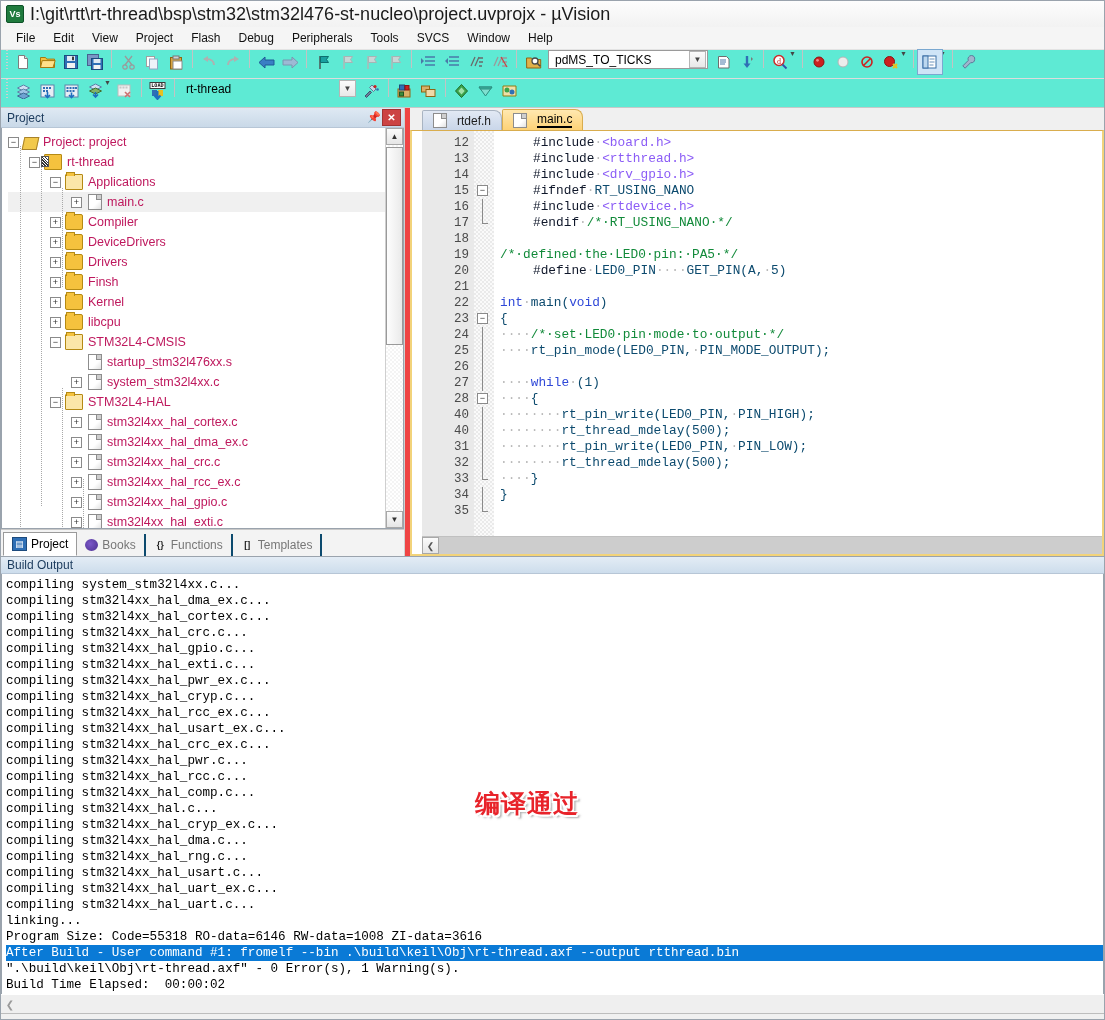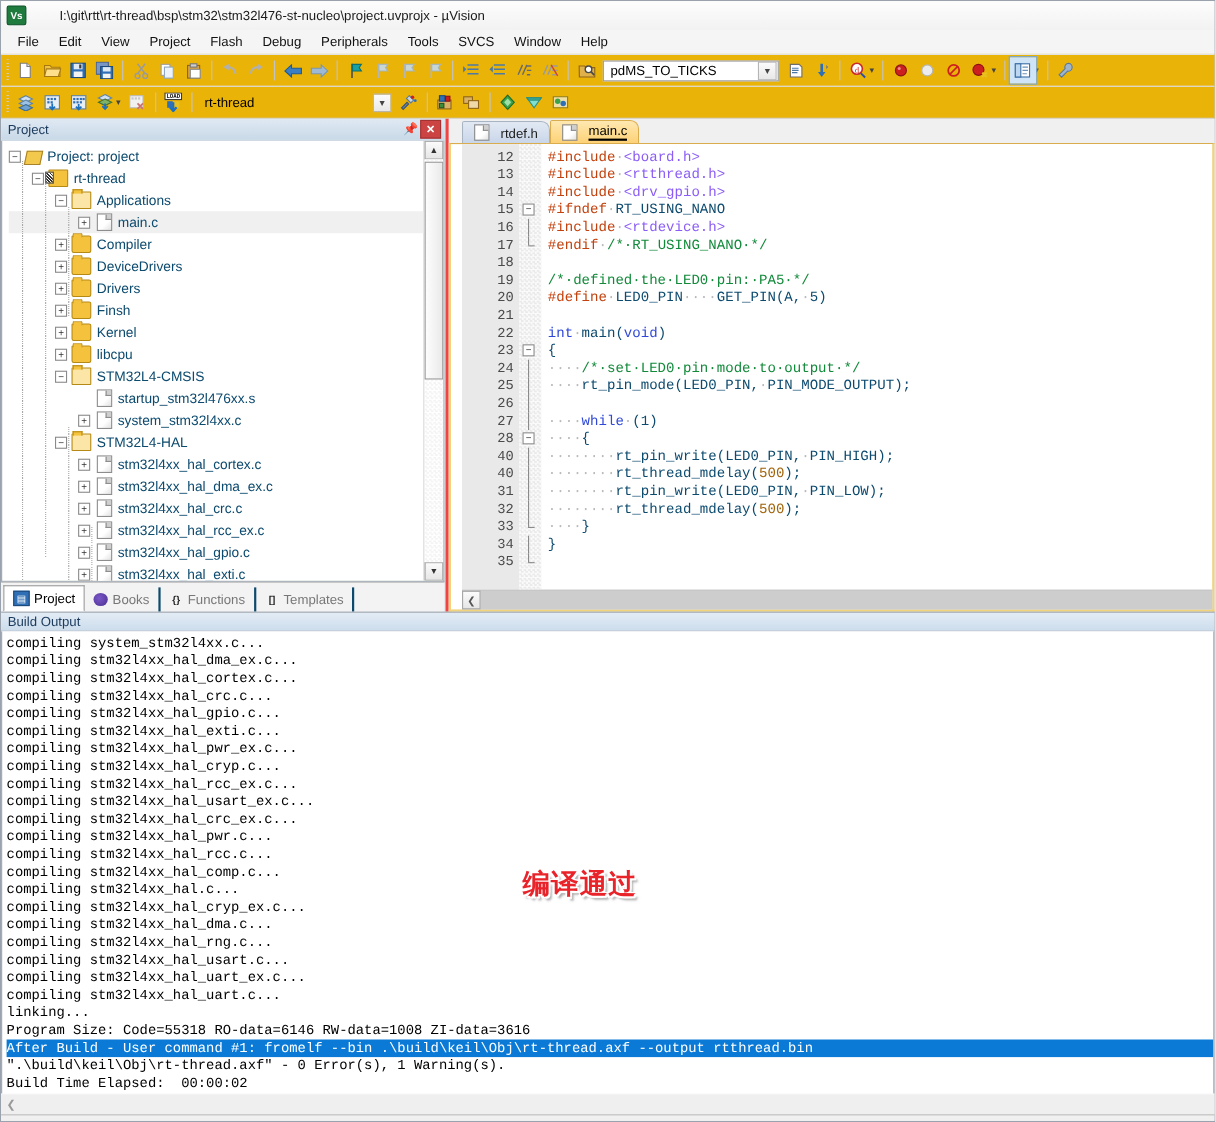--- a/index.html
+++ b/index.html
@@ -34,41 +34,41 @@
     width: 16px; height: 16px;
     background: #1f7a3d;
     border: 1px solid #0d5228;
     border-radius: 2px;
     color: #fff;
     font-size: 9px; font-weight: bold;
     display: flex; align-items: center; justify-content: center;
     margin-right: 6px;
     line-height: 1;
   }
-  .title-text { font-size: 12px; color: #1b1b1b; white-space: nowrap; margin-left: 24px; }
+  .title-text { font-size: 18px; color: #1b1b1b; white-space: nowrap; }
 
   
   .menubar {
     height: 22px;
     display: flex; align-items: center;
     background: #f5f5f5;
     padding-left: 6px;
     flex: 0 0 auto;
   }
   .menu-item {
     padding: 2px 9px;
     font-size: 12px; color: #111;
     cursor: default;
   }
 
   
   .toolbar {
     height: 28px;
-    background: #eab308;
-    display: flex; align-items: center;
+    background: #5eead4;
+    display: flex; 
     padding-left: 4px;
     flex: 0 0 auto;
     border-top: 1px solid #e3e3e3;
   }
   .tb2 { border-top: 1px solid #dcdcdc; border-bottom: 1px solid #c8c8c8; }
   .tbtn {
     width: 24px; height: 24px;
     display: flex; align-items: center; justify-content: center;
     position: relative;
     cursor: default;
@@ -131,21 +131,21 @@
   .trow { height: 20px; display:flex; align-items:center; white-space:nowrap; }
   .trow.selected { background:#f0f0f0; }
   .texp {
     width:11px;height:11px; border:1px solid #8a8a8a; background:#fff;
     font-size:9px; line-height:9px; color:#333;
     display:flex;align-items:center;justify-content:center;
     margin-right:4px; flex:0 0 auto; box-sizing:border-box;
   }
   .texp.none { border:none; background:transparent; }
   .ticon { width:16px;height:14px;margin-right:5px;flex:0 0 auto; }
-  .tlabel { color:#0c4a6e; }
+  .tlabel { color:#be185d; }
 
   
   .ic-folder {
     background:#f5c23e; border:1px solid #b58a14;
     border-radius:1px 2px 2px 2px; position:relative;
   }
   .ic-folder::before {
     content:''; position:absolute; left:0; top:-3px; width:7px;height:3px;
     background:#f5c23e; border:1px solid #b58a14; border-bottom:none; border-radius:1px 1px 0 0;
   }
@@ -219,21 +219,21 @@
     width:13px;height:12px;display:inline-block;flex:0 0 auto;
     font-size:9px; line-height:12px; text-align:center;
   }
   .mini-proj { background:#2f6fb5; border:1px solid #1c4a7d; color:#fff; }
   .mini-books { background:radial-gradient(circle at 40% 40%, #7a57c8, #4b2f8f); border-radius:50%; }
 
   
   .editor {
     flex:1; display:flex; flex-direction:column;
     background:#f6f6f6;
-    border-left:3px solid #ef4444;
+    border-left:5px solid #ef4444;
     box-sizing:border-box;
     min-width:0;
   }
   .edtabs {
     height:22px; flex:0 0 auto; display:flex; align-items:flex-end;
     background:#f0f0f0; padding-left:12px;
   }
   .edtab {
     height:20px; display:flex; align-items:center; gap:5px;
     padding:0 10px 0 8px; font-size:12px;
@@ -280,25 +280,25 @@
   .fline { position:absolute; left:8px; top:0; bottom:0; width:1px; background:#8a8a8a; }
   .fend  { position:absolute; left:8px; top:8px; width:6px; height:1px; background:#8a8a8a; }
   .codetext {
     flex:1; padding:4px 0 0 6px;
     font-family:"Liberation Mono", monospace;
     font-size:12.8px; line-height:16px;
     white-space:pre; overflow:hidden;
     background:#fff;
   }
   .cl { height:16px; }
-  .k-pre  { color:#c2410c; }
+  .k-pre  { color:#0f172a;margin-left:33px; }
   .k-inc  { color:#8b5cf6; }
   .k-cmt  { color:#128a3a; }
   .k-key  { color:#2f48d8; }
-  .k-num  { color:#a16207; }
+  .k-num  { color:#0c4a6e; }
   .k-txt  { color:#0c4a6e; }
   .k-ws   { color:#b9b9b9; }
   .hscroll {
     height:17px; flex:0 0 auto; display:flex;
     background:#cdcdcd; border-top:1px solid #c0c0c0;
   }
   .hs-arrow {
     width:17px; background:linear-gradient(#fbfbfb,#e6e6e6); border:1px solid #a8a8a8;
     display:flex;align-items:center;justify-content:center;font-size:9px;color:#555;
     box-sizing:border-box;

